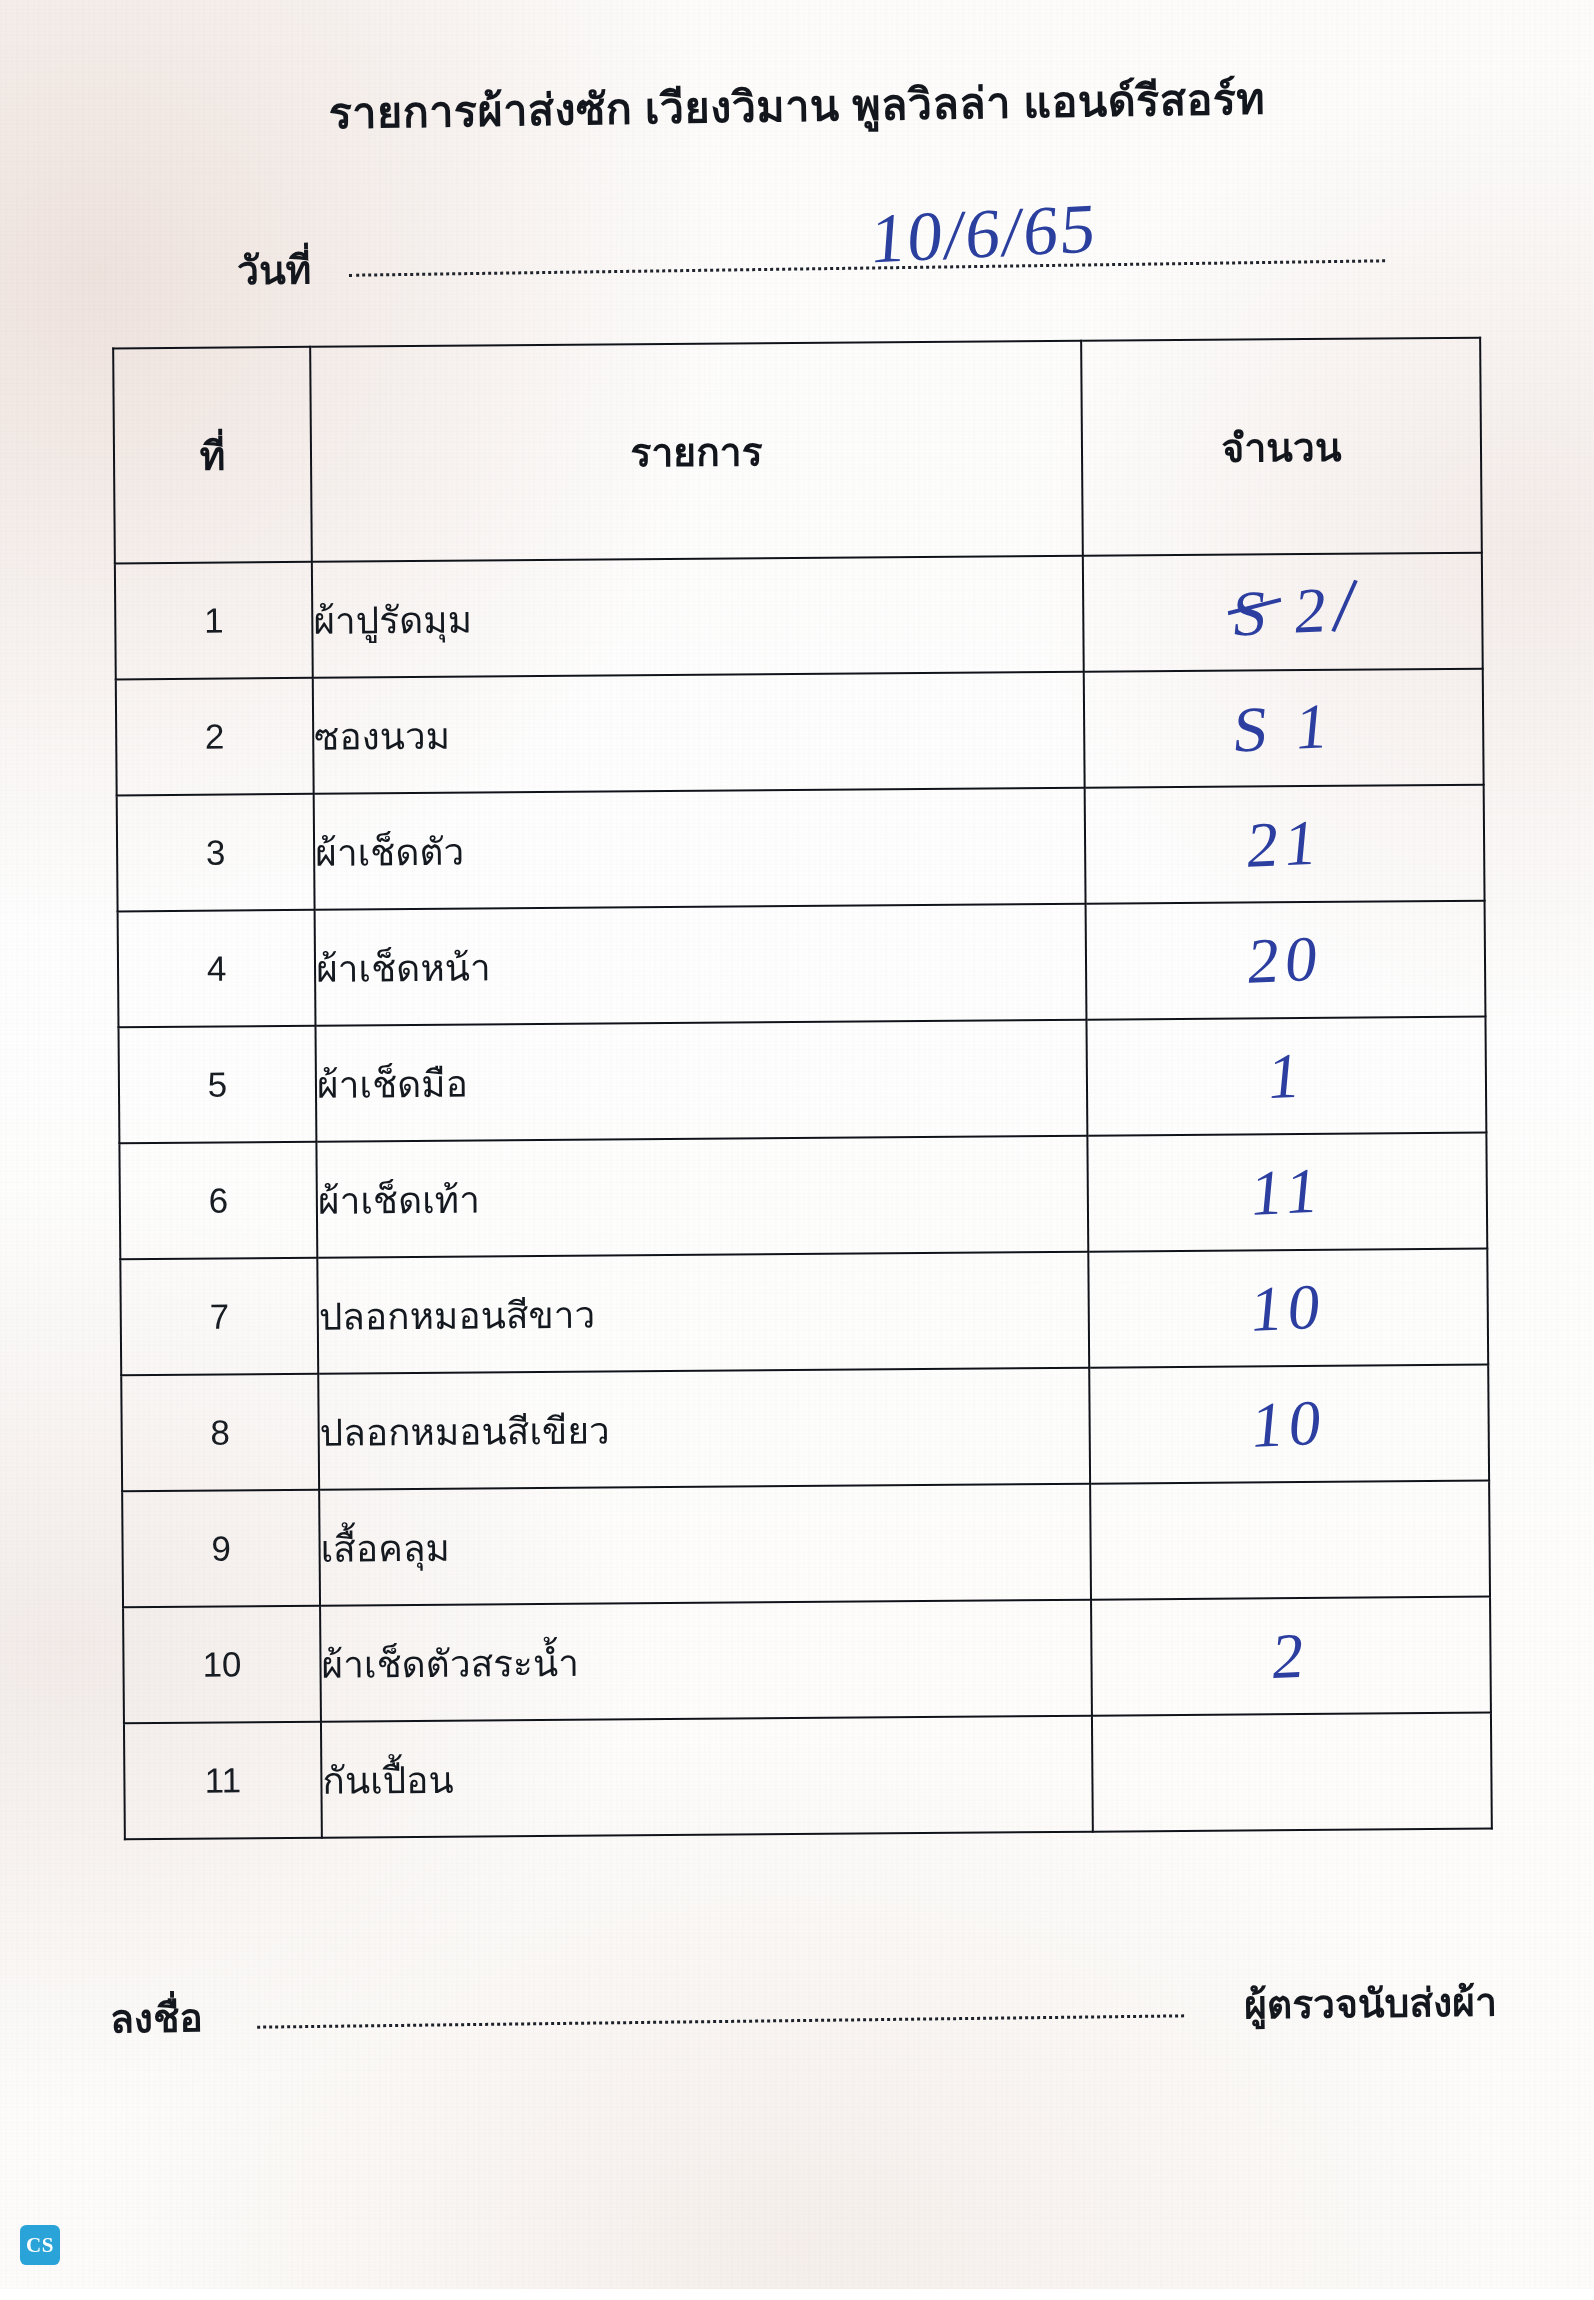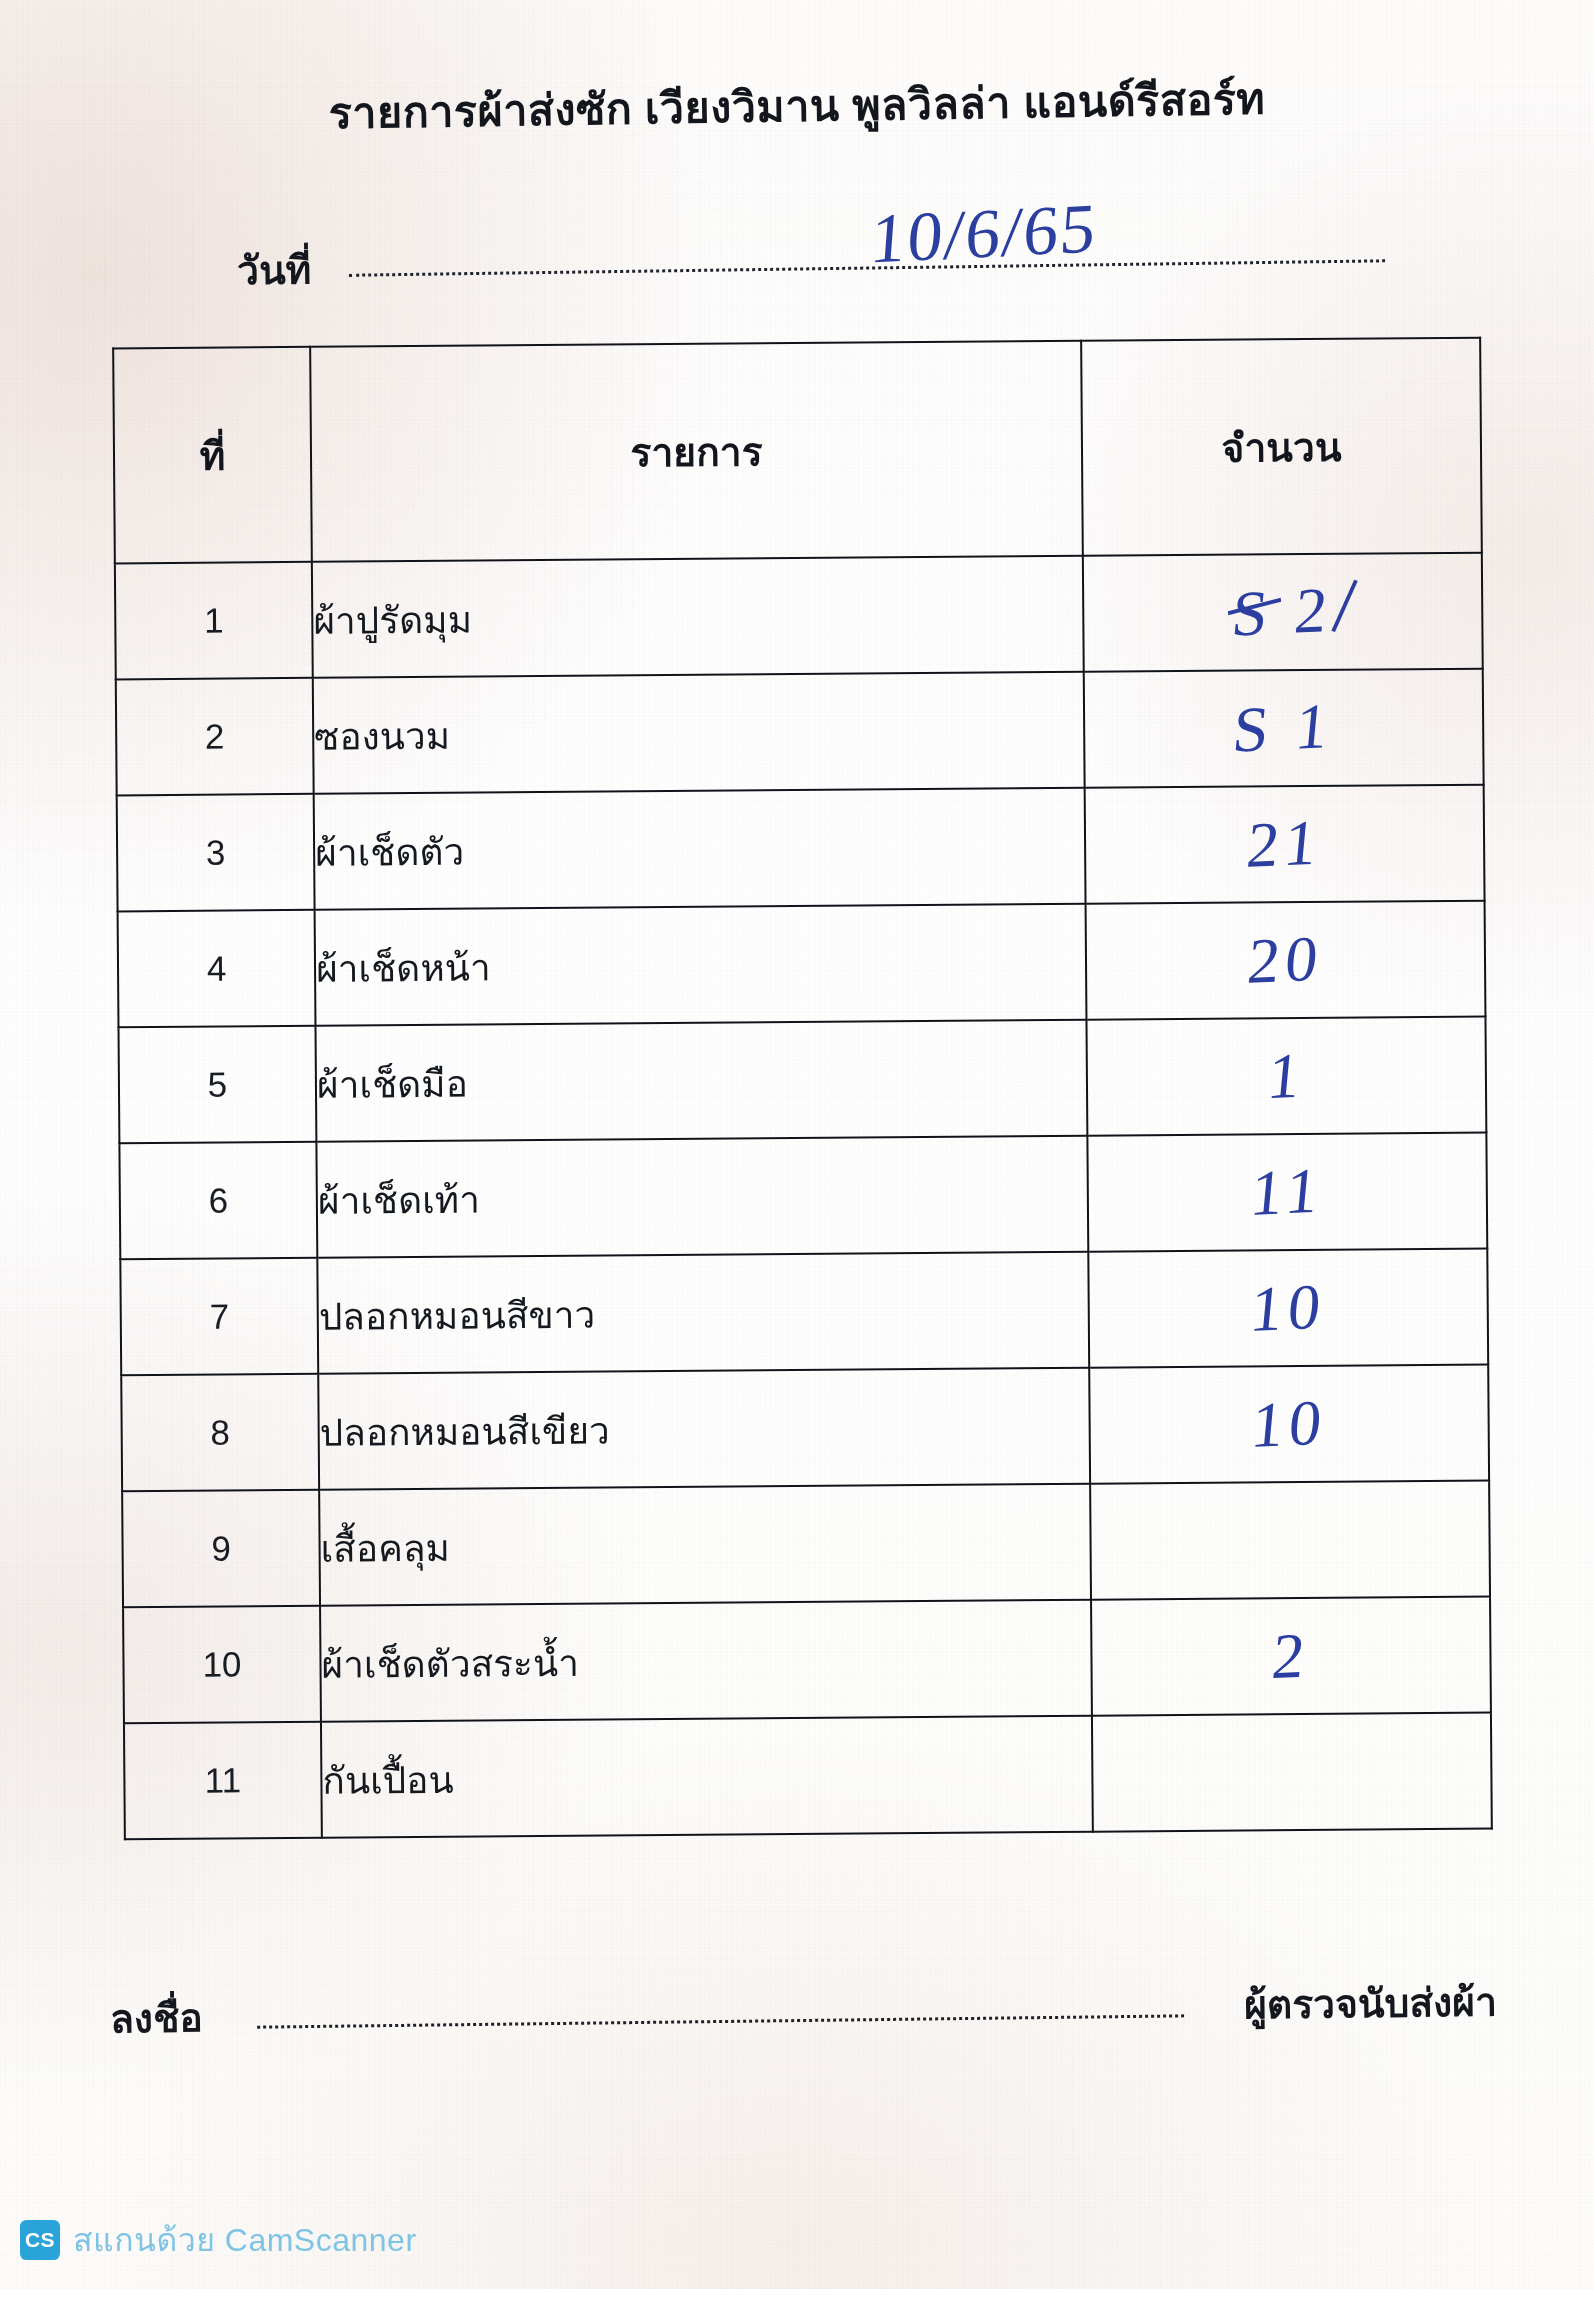--- a/index.html
+++ b/index.html
@@ -209,21 +209,21 @@
     display: flex;
     align-items: center;
     gap: 13px;
   }
   .cs-badge {
     width: 40px;
     height: 40px;
     border-radius: 6.4px;
     background: #2aa3d8;
     color: #ffffff;
-    font-family: Liberation Sans, sans-serif;
+    font-family: Liberation Serif, serif;
     font-weight: bold;
     font-size: 21px;
     display: flex;
     align-items: center;
     justify-content: center;
     letter-spacing: 0.5px;
   }
   .cs-text {
     font-family: "Liberation Sans", sans-serif;
     font-size: 32px;
@@ -343,16 +343,15 @@
   </div>
 
   <div class="sign-row">
     <span class="sign-label">ลงชื่อ</span>
     <span class="sign-dots"></span>
     <span class="sign-right">ผู้ตรวจนับส่งผ้า</span>
   </div>
 
   <div class="watermark">
     <span class="cs-badge">CS</span>
-    <span class="cs-text">สแกนด้วย CamScanner</span>
   </div>
 </div>
 
 
 </body></html>

